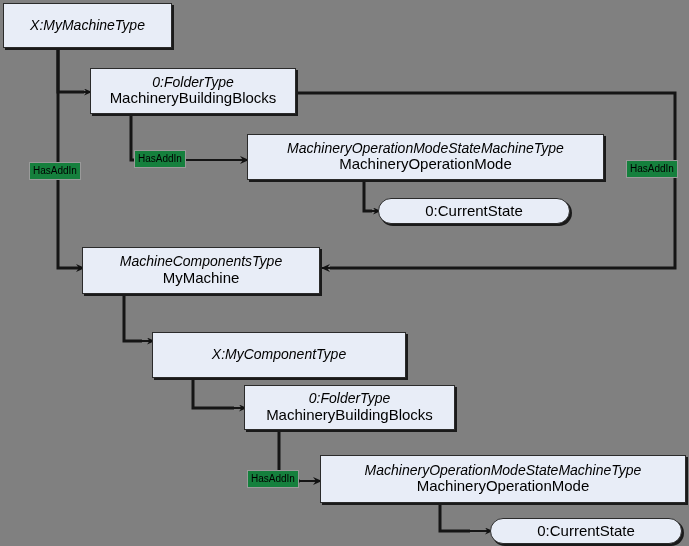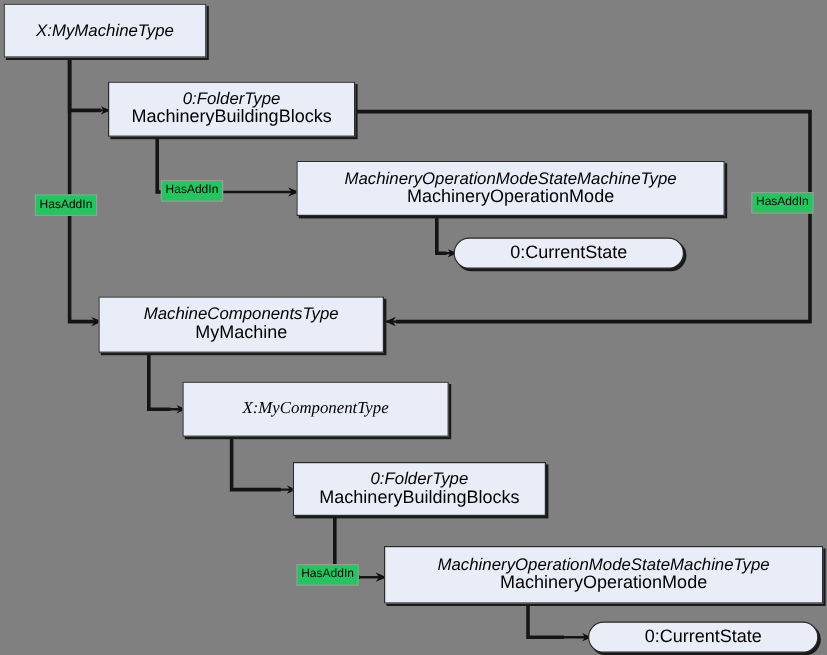--- a/index.html
+++ b/index.html
@@ -49,21 +49,21 @@
   }
   .node.rounded {
     border-radius: 14px;
     box-shadow: 2px 2px 0 0 #1a1a1a;
   }
   .node.rounded .name {
     font-size: 15px;
   }
   .edge-label {
     position: absolute;
-    background: #22c55e;
+    background: #15803d;
     border: 1px solid #9a9a9a;
     color: #000;
     font-size: 10px;
     font-family: "Liberation Sans", sans-serif;
     line-height: 1;
     padding: 3px 3px 3px 3px;
     white-space: nowrap;
     z-index: 5;
   }
 </style>
@@ -129,21 +129,21 @@
 
   <div class="node rounded" style="left:378px; top:198px; width:192px; height:26px;">
     <div class="name">0:CurrentState</div>
   </div>
 
   <div class="node" style="left:82px; top:247px; width:238px; height:47px;">
     <div class="type">MachineComponentsType</div>
     <div class="name">MyMachine</div>
   </div>
 
-  <div class="node" style="left:152px; top:318px; width:222px; height:46px;font-family:Liberation Serif, serif;">
+  <div class="node" style="left:152px; top:332px; width:254px; height:46px;">
     <div class="type">X:MyComponentType</div>
   </div>
 
   <div class="node" style="left:244px; top:385px; width:211px; height:45px;">
     <div class="type">0:FolderType</div>
     <div class="name">MachineryBuildingBlocks</div>
   </div>
 
   <div class="node" style="left:320px; top:455px; width:366px; height:48px;">
     <div class="type">MachineryOperationModeStateMachineType</div>

